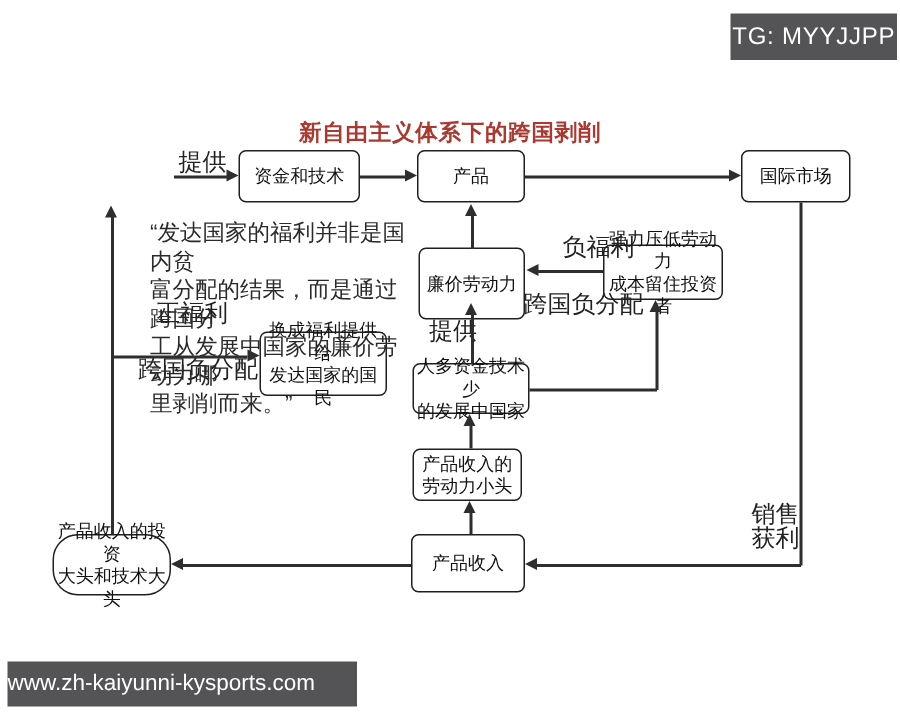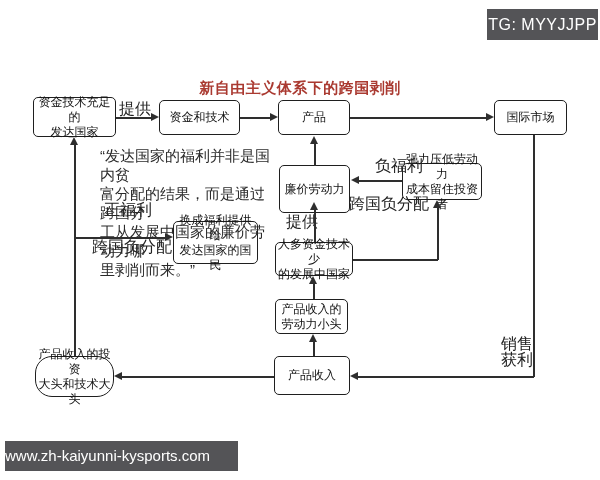--- a/index.html
+++ b/index.html
@@ -41,22 +41,20 @@
 </head>
 <body>
 
 <div id="canvas">
 
   <div class="badge">TG: MYYJJPP</div>
   <div class="footerbar">www.zh-kaiyunni-kysports.com</div>
 
   <div class="title">新自由主义体系下的跨国剥削</div>
 
-  <div class="node" style="left:33px;top:97px;width:83px;height:40px;">资金技术充足的
-发达国家</div>
   <div class="node" style="left:159px;top:100px;width:81px;height:35px;">资金和技术</div>
   <div class="node" style="left:278px;top:100px;width:72px;height:35px;">产品</div>
   <div class="node" style="left:494px;top:100px;width:73px;height:35px;">国际市场</div>
   <div class="node" style="left:279px;top:165px;width:71px;height:48px;">廉价劳动力</div>
   <div class="node" style="left:402px;top:163px;width:80px;height:37px;">强力压低劳动力
 成本留住投资者</div>
   <div class="node" style="left:275px;top:242px;width:78px;height:34px;">人多资金技术少
 的发展中国家</div>
   <div class="node" style="left:173px;top:221px;width:85px;height:43px;">换成福利提供给
 发达国家的国民</div>

